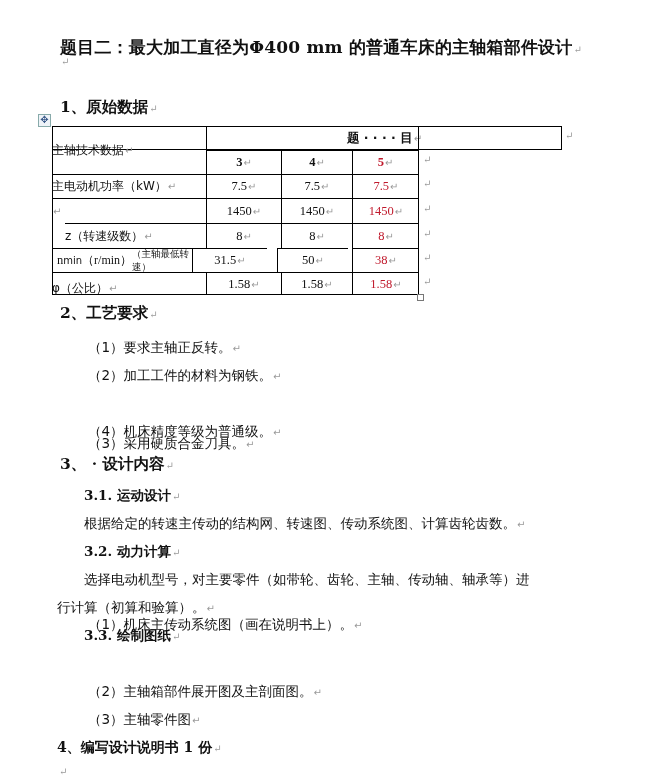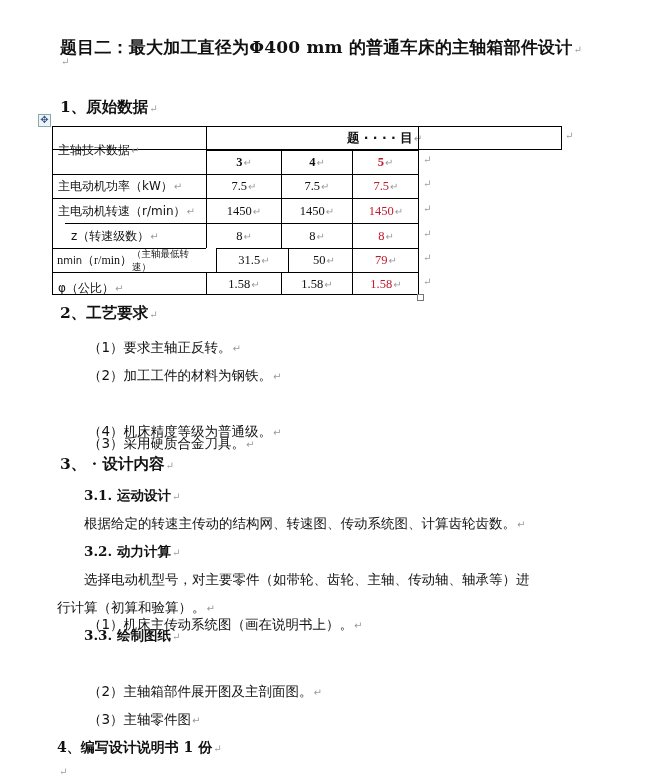--- a/index.html
+++ b/index.html
@@ -19,21 +19,21 @@
     border: 1px solid #8aa; background: #eef3f8; font-size: 10px; line-height: 10px;
     text-align: center; color: #3a5a8a; font-family: "DejaVu Sans", sans-serif;
   }
   
   .tb { position: absolute; border: 1px solid #000; box-sizing: border-box; }
   .cell {
     position: absolute; box-sizing: border-box; border-left: 1px solid #000; border-top: 1px solid #000;
     display: flex; align-items: center; justify-content: center;
     font-size: 12.5px; font-family: "Liberation Serif", serif;
   }
-  .cell.left { justify-content: flex-start; padding-left: 6px; font-family: "DejaVu Sans", sans-serif; font-size: 12px; }
+  .cell.left { justify-content: flex-start; padding-left: 0; font-family: "DejaVu Sans", sans-serif; font-size: 12px; }
   .red { color: #c0192c; }
   .bold { font-weight: bold; }
   .resize-handle { position: absolute; left: 417px; top: 294px; width: 5px; height: 5px; border: 1px solid #777; background: #fff; }
   .sub { font-size: 10px; vertical-align: -1px; }
   .small { font-size: 9.5px; }
 </style>
 </head>
 <body>
 
 <div class="abs title"><span>题目二：最大加工直径为Φ400 mm 的普通车床的主轴箱部件设计</span><span class="pm">↵</span></div>
@@ -85,21 +85,20 @@
       <span>7.5</span>
       <span class="pm">↵</span>
     </div>
   <div class="cell red" style="left:352px;top:174px;width:67px;height:24px;">
       <span>7.5</span>
       <span class="pm">↵</span>
     </div>
   <div class="abs pm" style="left:422px;top:178px;">↵</div>
 
   <div class="cell left" style="left:52px;top:198px;width:154px;height:25px;border-left:none;">
-      <span>主电动机转速（r/min）</span>
       <span class="pm">↵</span>
     </div>
   <div class="cell" style="left:206px;top:198px;width:75px;height:25px;">
       <span>1450</span>
       <span class="pm">↵</span>
     </div>
   <div class="cell" style="left:281px;top:198px;width:71px;height:25px;">
       <span>1450</span>
       <span class="pm">↵</span>
     </div>
@@ -126,30 +125,30 @@
       <span class="pm">↵</span>
     </div>
   <div class="abs pm" style="left:422px;top:228px;">↵</div>
 
   <div class="cell left" style="left:52px;top:248px;width:154px;height:24px;border-left:none;padding-left:5px;">
       <span style="font-family:'Liberation Serif',serif;font-size:12.5px;">n</span>
       <span class="sub">min</span>
       <span style="font-family:'Liberation Serif',serif;font-size:12px;">（r/min）</span>
       <span class="small">（主轴最低转速）</span>
     </div>
-  <div class="cell" style="left:216px;top:248px;width:75px;height:24px;">
+  <div class="cell" style="left:192px;top:248px;width:75px;height:24px;">
       <span>31.5</span>
       <span class="pm">↵</span>
     </div>
-  <div class="cell" style="left:288px;top:248px;width:71px;height:24px;">
+  <div class="cell" style="left:277px;top:248px;width:71px;height:24px;">
       <span>50</span>
       <span class="pm">↵</span>
     </div>
   <div class="cell red" style="left:352px;top:248px;width:67px;height:24px;">
-      <span>79</span>
+      <span>38</span>
       <span class="pm">↵</span>
     </div>
   <div class="abs pm" style="left:422px;top:252px;">↵</div>
 
   <div class="cell left" style="left:52px;top:272px;width:154px;height:32px;border-left:none;">
       <span>φ（公比）</span>
       <span class="pm">↵</span>
     </div>
   <div class="cell" style="left:206px;top:272px;width:75px;height:23px;">
       <span>1.58</span>

